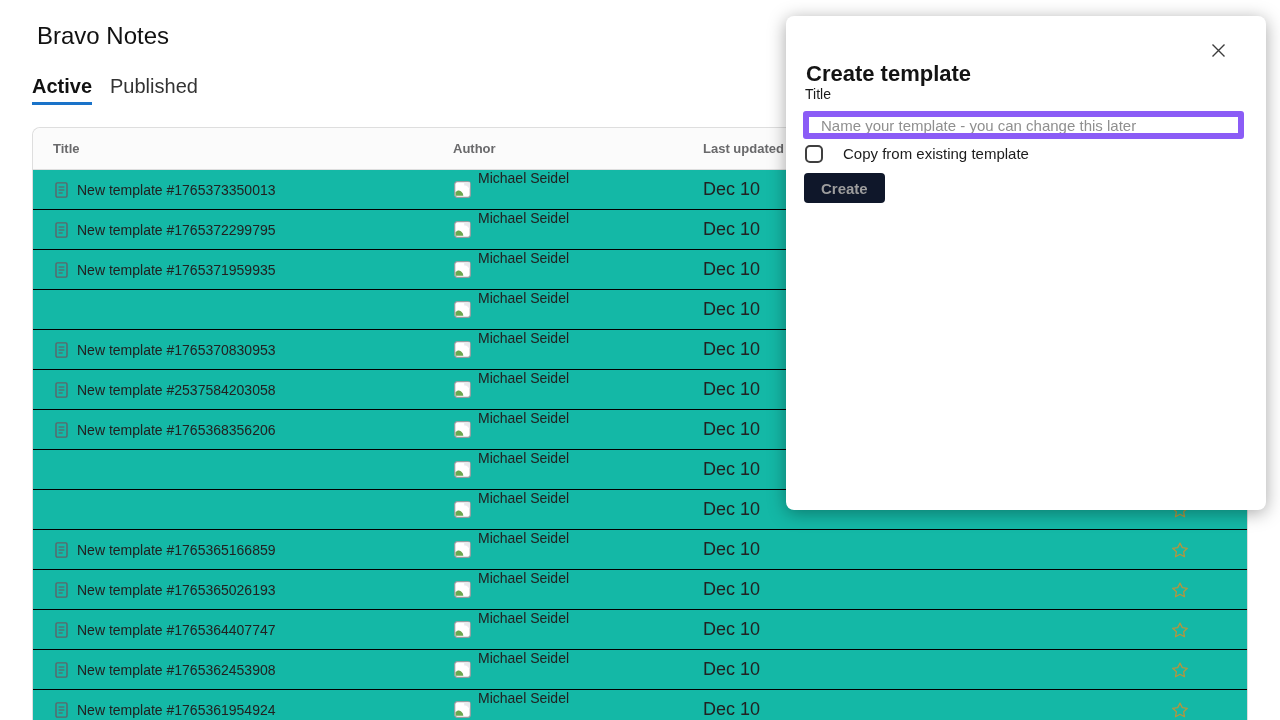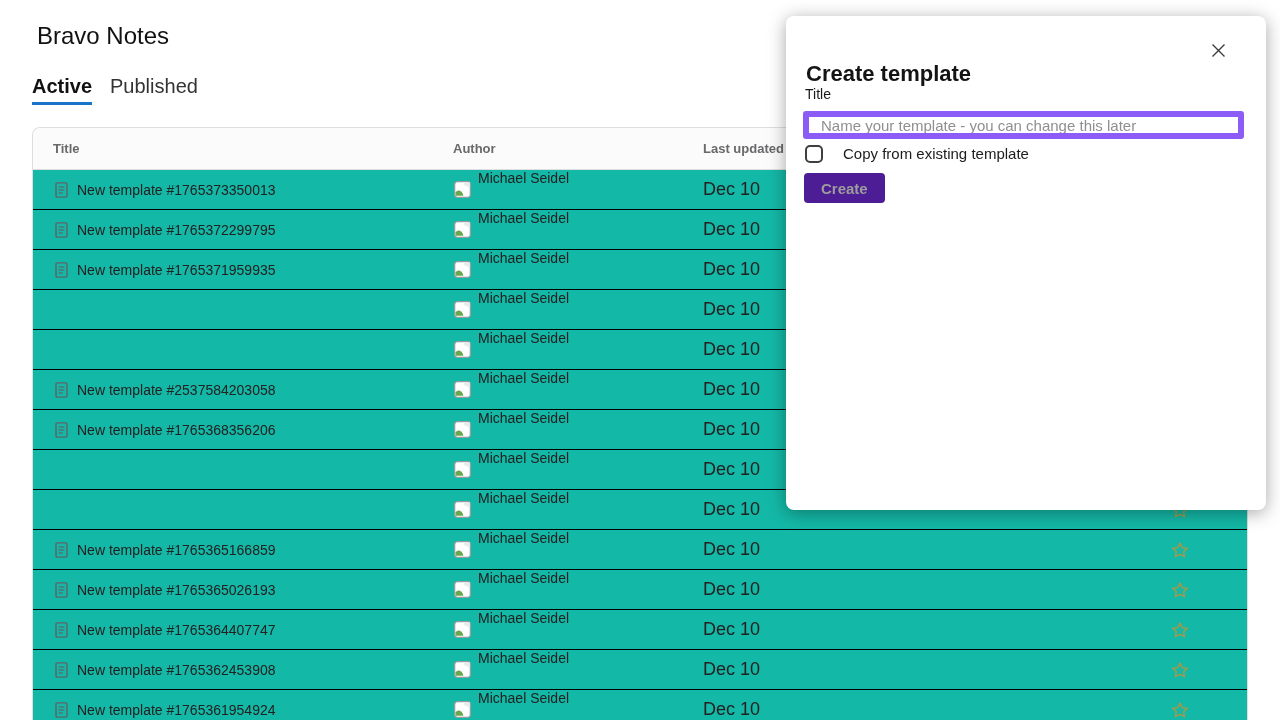--- a/index.html
+++ b/index.html
@@ -192,21 +192,21 @@
   .checkbox-label {
     font-size: 15px;
     color: #1c1c1c;
   }
   .create-btn {
     position: absolute;
     left: 18px;
     top: 157px;
     height: 30px;
     padding: 0 17px;
-    background: #4c1d95;
+    background: #0f172a;
     border: none;
     border-radius: 4px;
     font-size: 15px;
     font-weight: bold;
     font-family: "Liberation Sans", sans-serif;
     color: #9d9d9d;
   }
 </style>
 </head>
 <body>
@@ -328,20 +328,31 @@
     </span>
     <span class="cell-date">Dec 10</span>
     <span class="cell-star icon">
       <svg width="18" height="17" viewBox="0 0 18 17">
         <path d="M9 1.6 L11.3 6.1 16.3 6.8 12.6 10.3 13.5 15.2 9 12.8 4.5 15.2 5.4 10.3 1.7 6.8 6.7 6.1 Z" fill="none" stroke="#b5953f" stroke-width="1.3" stroke-linejoin="round"></path>
       </svg>
     </span>
   </div>
 
   <div class="row">
+    <span class="cell-title">
+      <span class="icon">
+        <svg width="13" height="16" viewBox="0 0 13 16">
+          <rect x="1" y="0.9" width="11" height="14.2" rx="1.3" fill="none" stroke="#5f6368" stroke-width="1.4"></rect>
+          <line x1="3.6" y1="5" x2="9.4" y2="5" stroke="#5f6368" stroke-width="1.2"></line>
+          <line x1="3.6" y1="8" x2="9.4" y2="8" stroke="#5f6368" stroke-width="1.2"></line>
+          <line x1="3.6" y1="11" x2="7.6" y2="11" stroke="#5f6368" stroke-width="1.2"></line>
+        </svg>
+      </span>
+      <span>New template #1765370830953</span>
+    </span>
     <span class="cell-author">
       <span class="icon">
         <svg width="17" height="17" viewBox="0 0 17 17">
           <rect x="0.7" y="0.7" width="15.6" height="15.6" rx="2.6" fill="#ffffff" stroke="#989ba0" stroke-width="1.2"></rect>
           <path d="M10.2 1.3 L16 1.3 L16 8.5 C14.4 5.8 12.3 3.9 10.2 4.6 Z" fill="#e8eaed"></path>
           <path d="M1.5 14.8 L1.5 11.2 C4.2 8.4 6.9 9.6 8.8 12.4 L9.4 14.8 Z" fill="#6aa84f"></path>
         </svg>
       </span>
       <span>Michael Seidel</span>
     </span>

